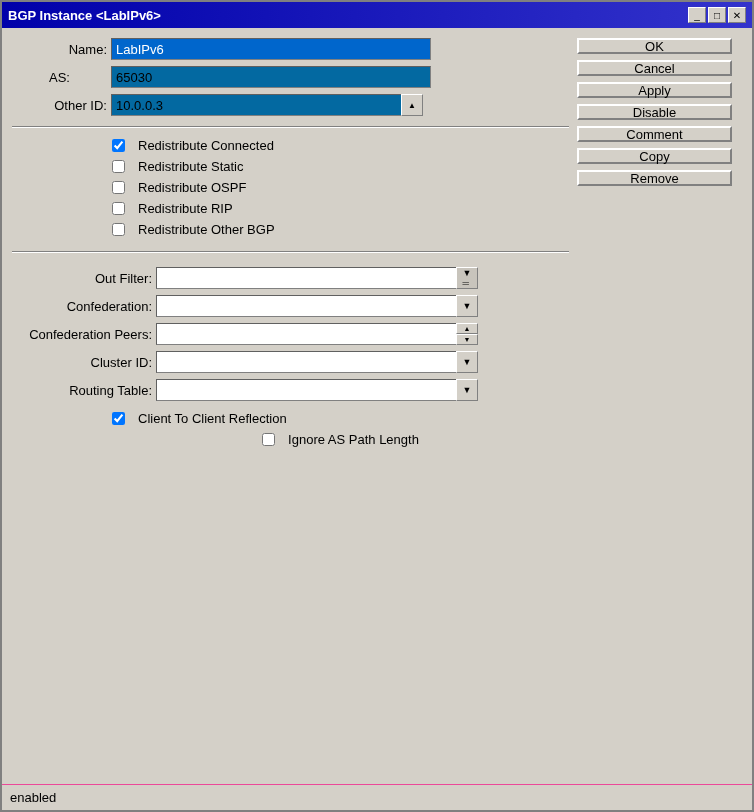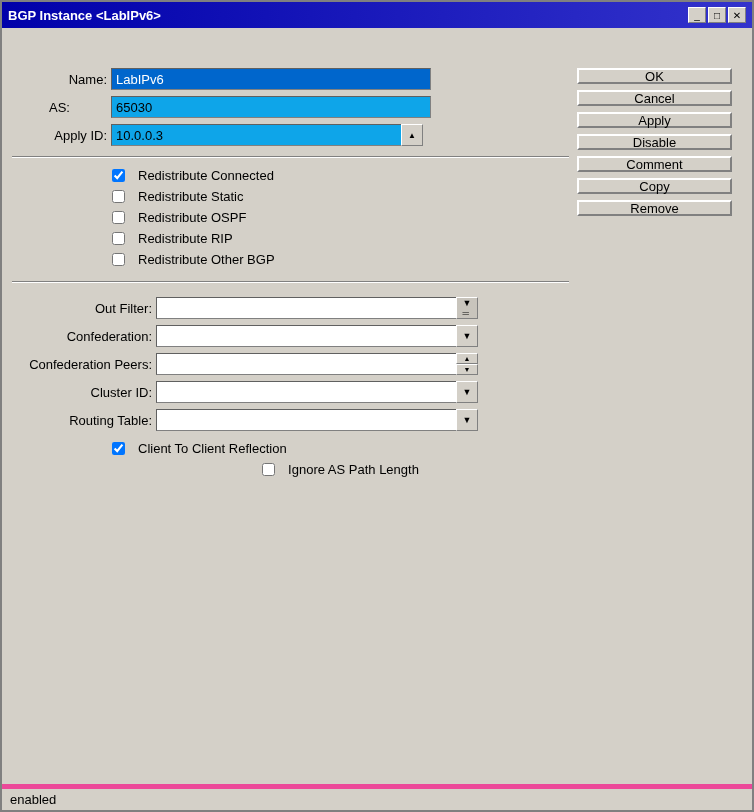--- a/index.html
+++ b/index.html
@@ -70,21 +70,20 @@
       padding: 10px;
       display: flex;
       flex-direction: column;
       gap: 0;
     }
 
     .main-area {
       display: flex;
       gap: 8px;
       flex: 1;
-      margin-top: 30px;
     }
 
     .left-panel {
       flex: 1;
       display: flex;
       flex-direction: column;
       gap: 6px;
     }
 
     .right-panel {
@@ -104,21 +103,21 @@
       text-align: right;
       color: #000;
       white-space: nowrap;
     }
 
     .name-label { width: 95px; }
     .as-label { width: 95px; text-align: center; }
     .router-id-label { width: 95px; }
 
     .text-input {
-      background: #0ea5e9;
+      background: #0369a1;
       border: 1px solid #808080;
       border-top-color: #606060;
       border-left-color: #606060;
       padding: 2px 4px;
       height: 22px;
       outline: none;
     }
 
     .name-input {
       width: 320px;
@@ -273,21 +272,21 @@
       font-size: 13px;
       display: flex;
       align-items: center;
       justify-content: center;
       color: #000;
     }
 
     .status-bar {
       height: 26px;
       background: #d4d0c8;
-      border-top: 5px solid #ec4899;
+      border-top: 1px solid #ec4899;
       display: flex;
       align-items: center;
       padding: 0 8px;
     }
 
     .status-text {
       font-size: 13px;
       color: #000;
     }
   </style>
@@ -314,21 +313,21 @@
           <span class="form-label name-label">Name:</span>
           <input type="text" class="text-input name-input" value="LabIPv6" style="">
         </div>
 
         <div class="form-row">
           <span class="form-label as-label">AS:</span>
           <input type="text" class="text-input as-input" value="65030" style="">
         </div>
 
         <div class="form-row">
-          <span class="form-label router-id-label">Apply ID:</span>
+          <span class="form-label router-id-label">Other ID:</span>
           <div class="router-id-row">
             <input type="text" class="text-input router-id-input" value="10.0.0.3" style="">
             <div class="spin-btn">▲</div>
           </div>
         </div>
 
         <hr class="divider-line">
 
         <div class="checkbox-row">
           <input type="checkbox" id="cb1" checked="" style="">

